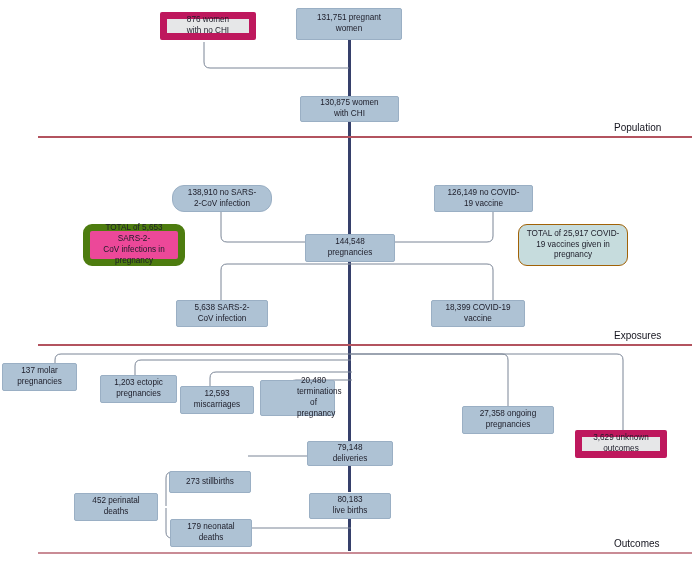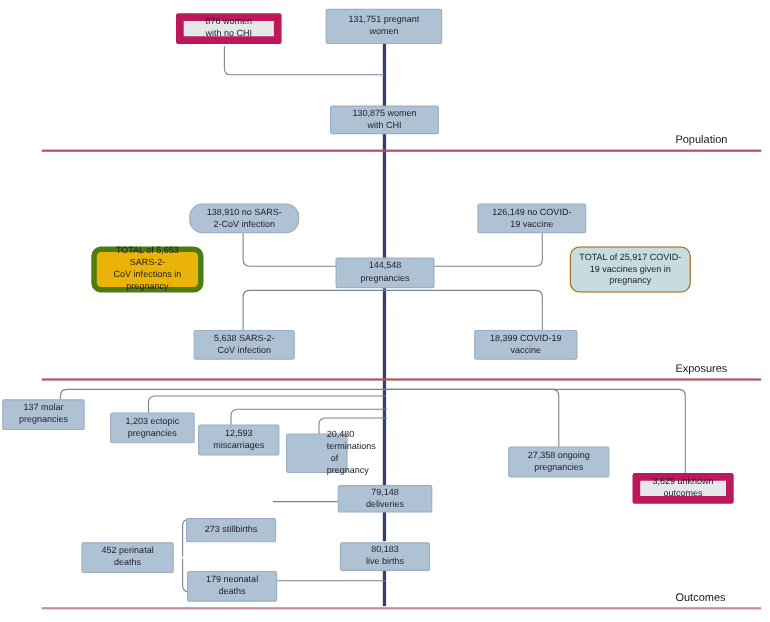--- a/index.html
+++ b/index.html
@@ -33,22 +33,22 @@
   }
   .node.blue {
     background: #aec2d4;
     border: 1px solid #9aafc4;
   }
   .node.grey {
     background: #e6e7e8;
     border: 7px solid #be185d;
   }
   .node.peach {
-    background: #eab308;
-    border: 5px solid #4d7c0f;
+    background: #ec4899;
+    border: 7px solid #4d7c0f;
     border-radius: 9px;
   }
   .node.teal {
     background: #c6dcdd;
     border: 1px solid #a16207;
     border-radius: 9px;
   }
   .node span { display: block; width: 100%; }
 
   .trunk {
@@ -279,21 +279,21 @@
     </span>
   </div>
 
   <div class="node blue" style="left:180px; top:386px; width:74px; height:28px;">
     <span>
       <span>12,593</span>
       <span>miscarriages</span>
     </span>
   </div>
 
-  <div class="node blue" style="left:260px; top:394px; width:56px; height:36px;padding-left:36px;">
+  <div class="node blue" style="left:260px; top:380px; width:75px; height:36px;padding-left:36px;">
     <span>
       <span>20,480</span>
       <span>terminations of</span>
       <span>pregnancy</span>
     </span>
   </div>
 
   <div class="node blue" style="left:462px; top:406px; width:92px; height:28px;">
     <span>
       <span>27,358 ongoing</span>

